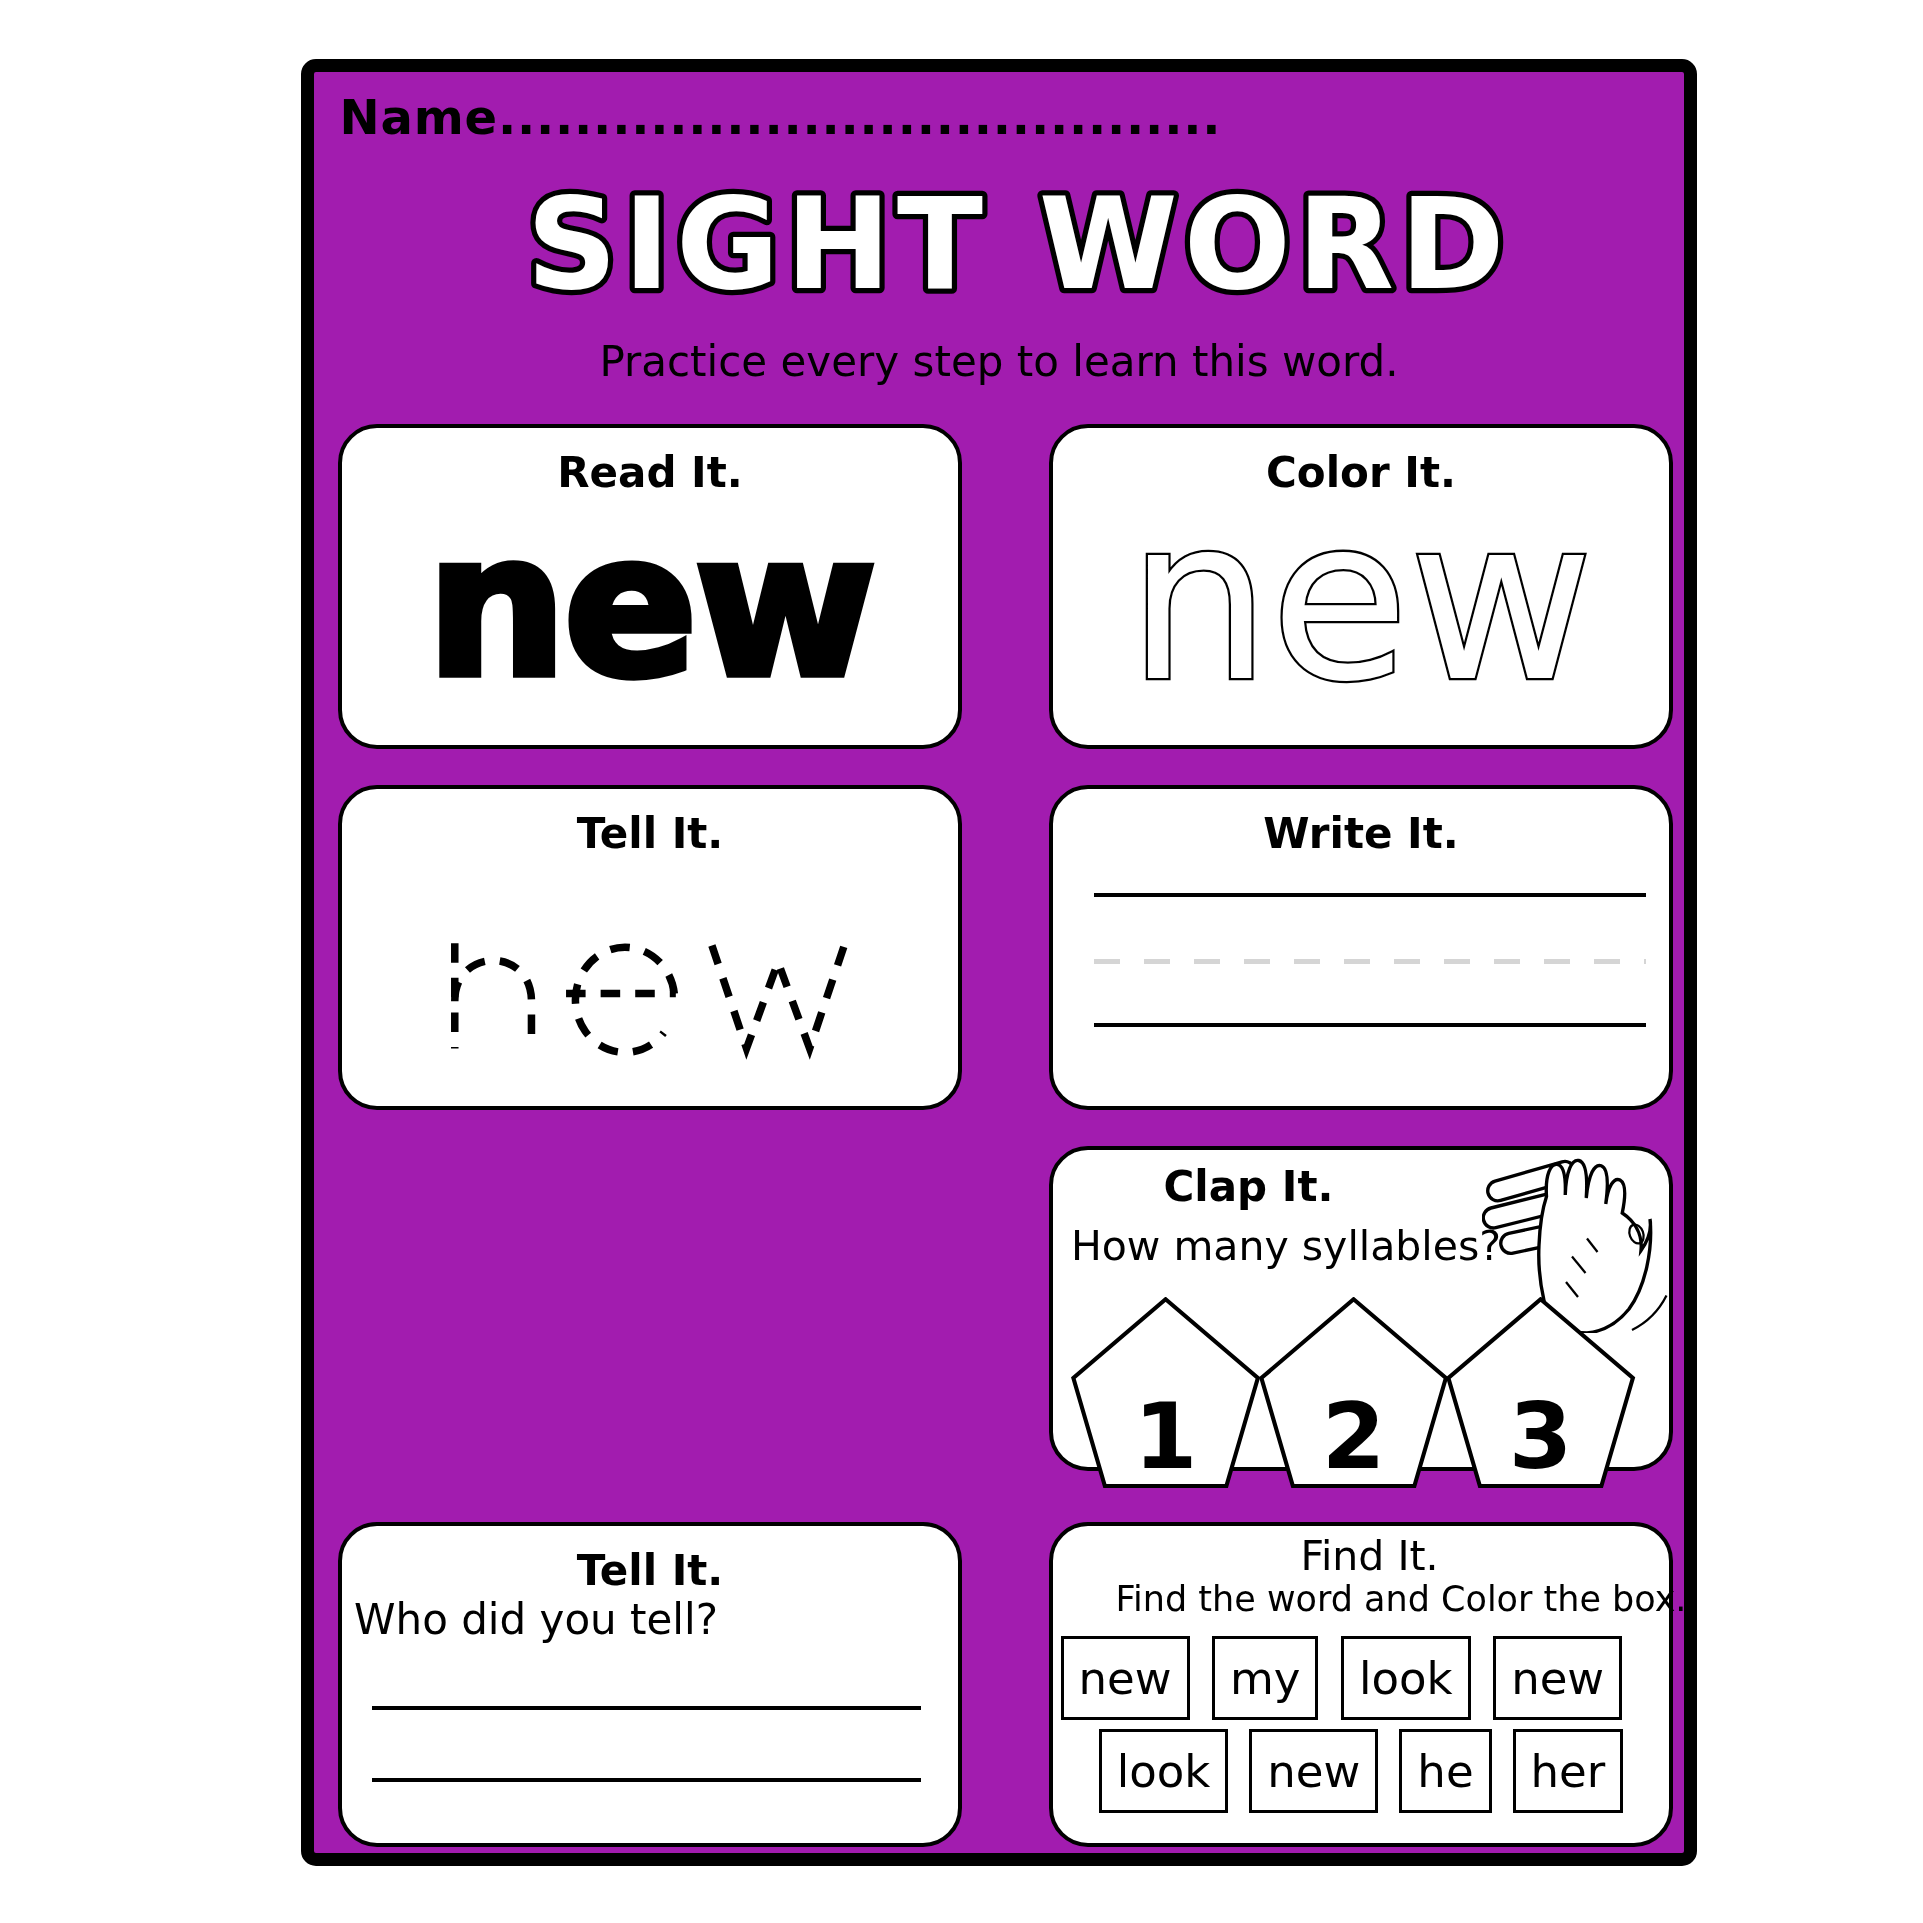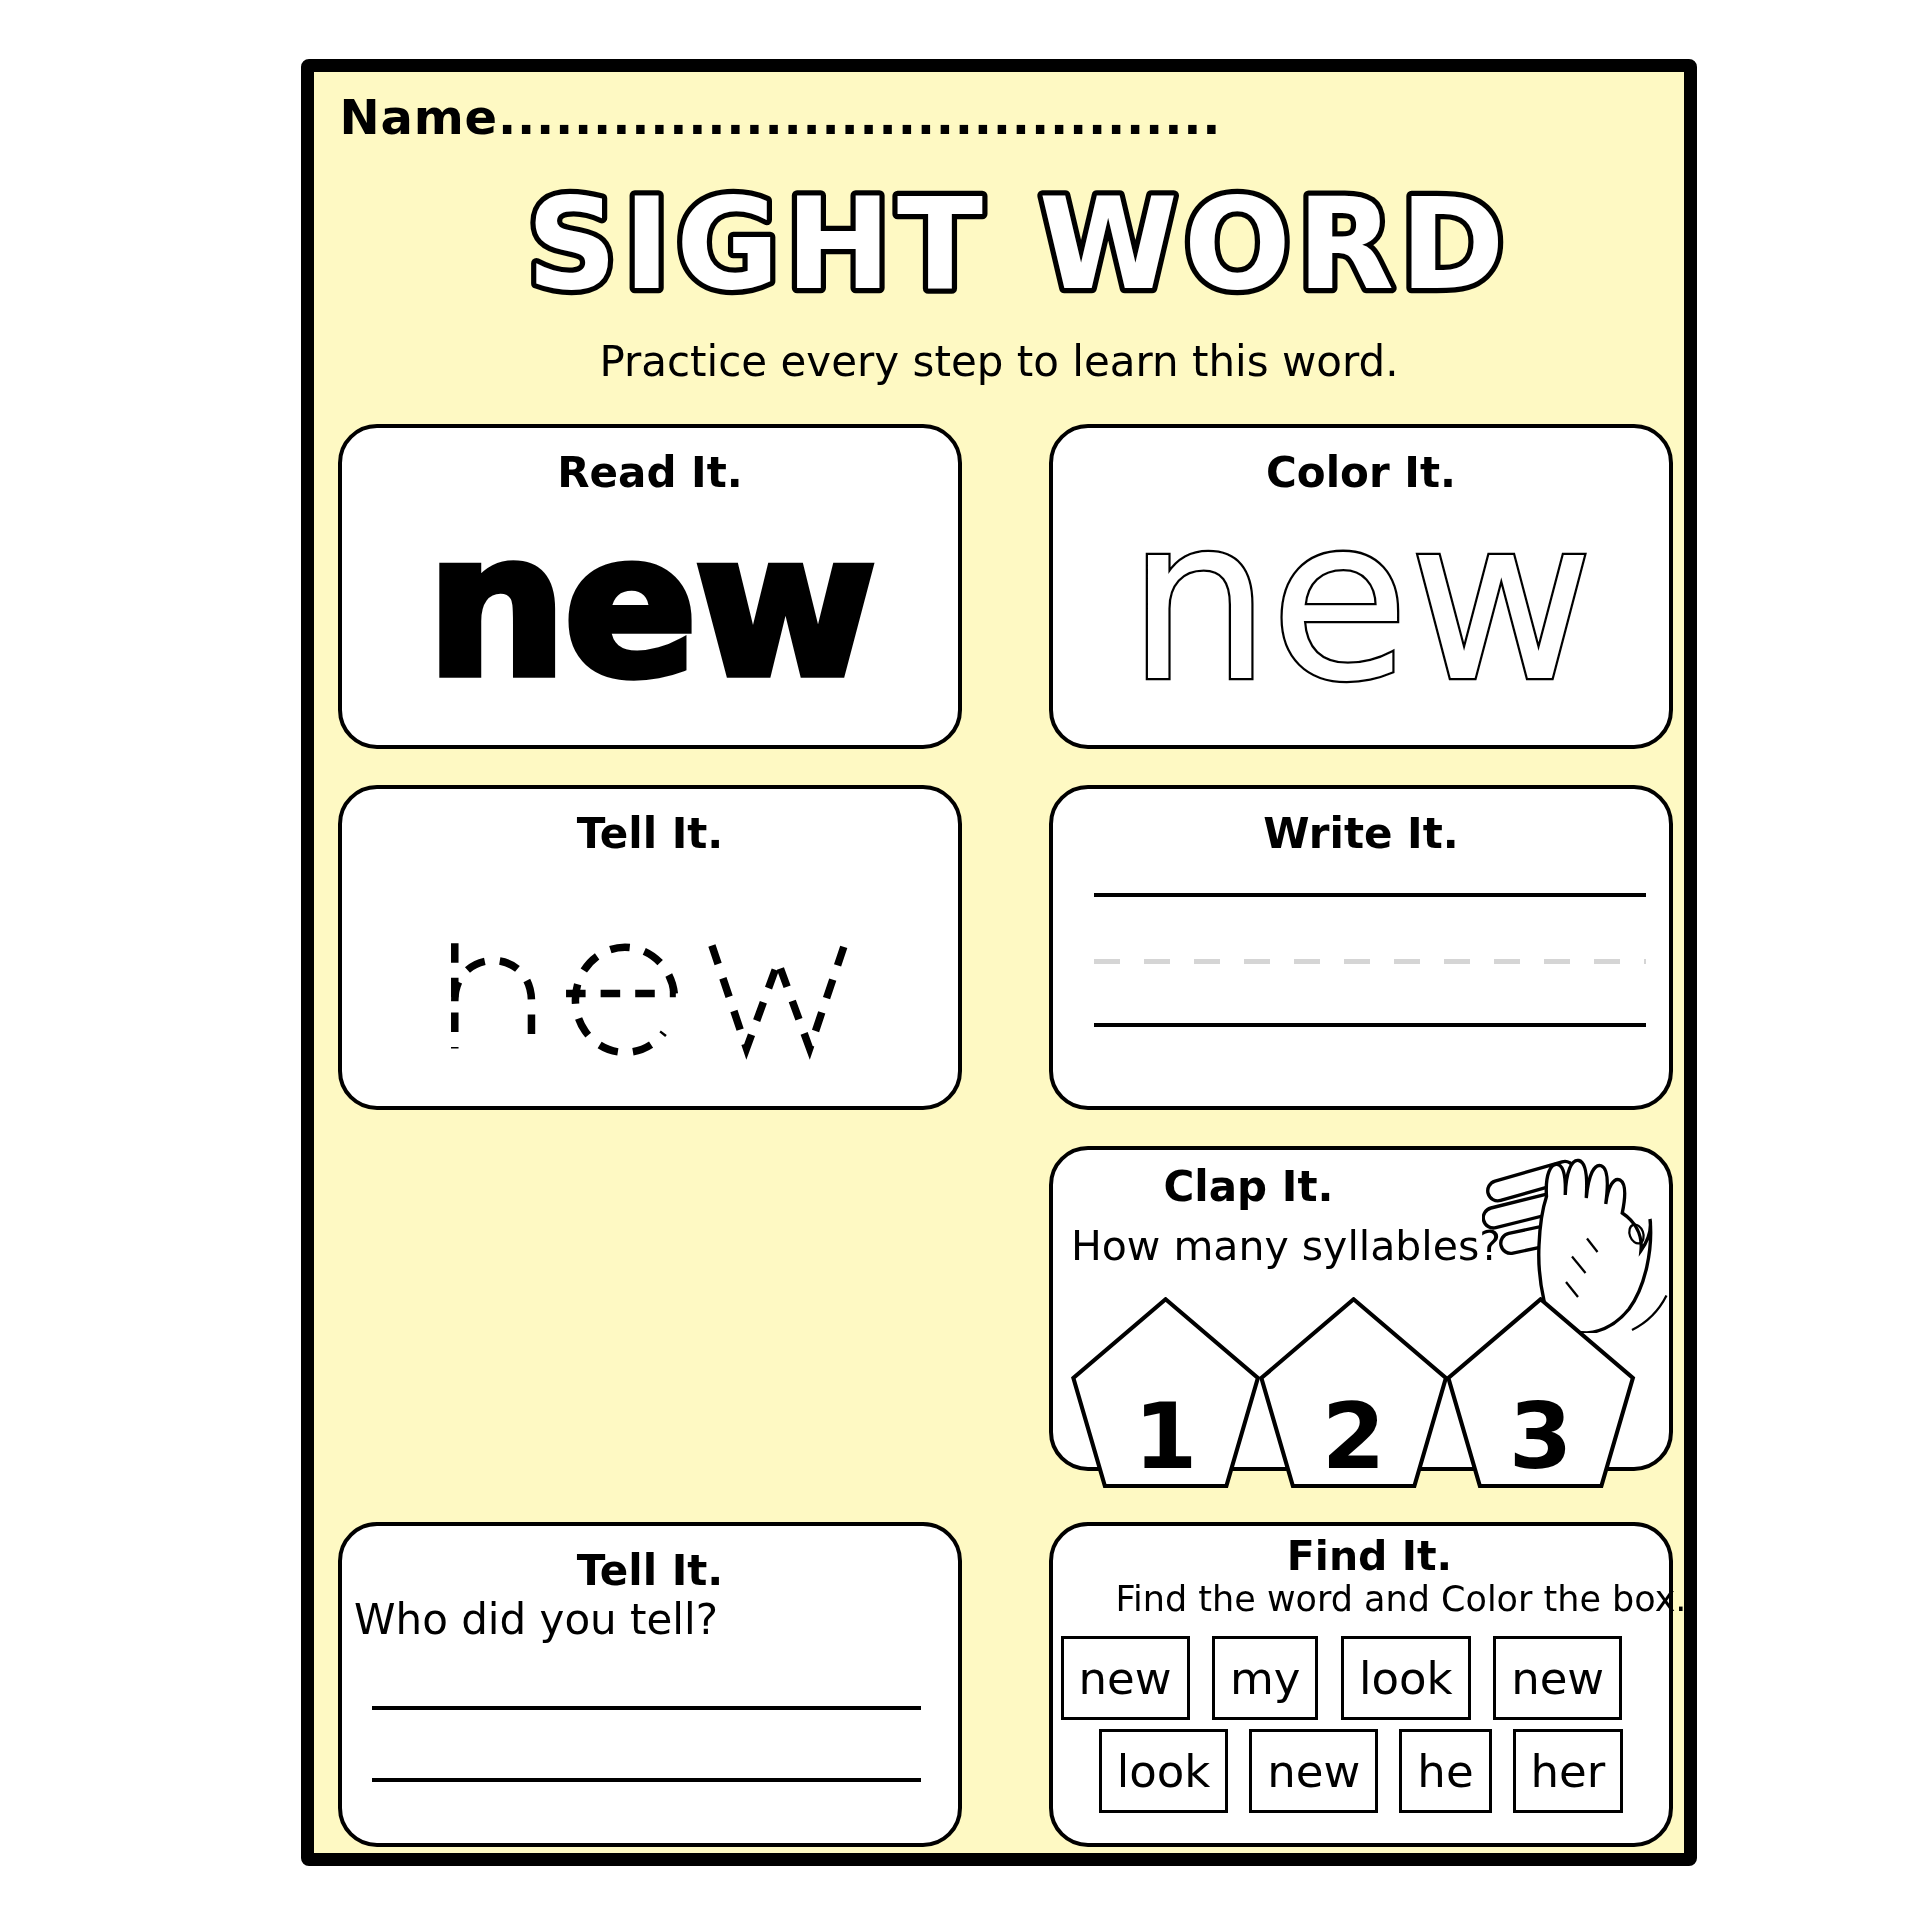--- a/index.html
+++ b/index.html
@@ -1,20 +1,20 @@
 <!DOCTYPE html>
 <html style="font-size:12px"><head>
 <meta charset="utf-8">
 <style>
   * { box-sizing: border-box; margin: 0; padding: 0; }
   html,body { width:1924px; height:1924px; background:#ffffff; font-family:"DejaVu Sans","Liberation Sans",sans-serif; color:#000; }
   .canvas { position:relative; width:1924px; height:1924px; background:#fff; overflow:hidden; }
 
   .page { position:absolute; left:301px; top:59px; width:1396px; height:1807px;
-          border:13.5px solid #000; border-radius:8px; background:#fef9c3; }
+          border:13.5px solid #000; border-radius:15px; background:#a21caf; }
 
   .name-line { position:absolute; top:16.5px; left:25.6px; font-size:48px; font-weight:600; letter-spacing:0.8px; white-space:nowrap; }
 
   .title-wrap { position:absolute; top:88px; left:0; width:100%; height:180px;padding-left:20px; }
   .subtitle { position:absolute; top:265px; left:0; width:100%; text-align:center; font-size:42px; font-weight:500; }
 
   .panel { position:absolute; width:624px; height:325px; border:4.5px solid #000; border-radius:39px; background:#fff; }
   .c1 { left:24px; }  .c2 { left:735px; }
   .r1 { top:352px; }  .r2 { top:713px; }  .r3 { top:1074px; }  .r4 { top:1450px; }
 
@@ -35,21 +35,21 @@
 
   .clap-title { position:absolute; top:12px; left:0; width:391px; text-align:center; font-size:42px; font-weight:600; }
   .clap-q { position:absolute; top:72px; left:7.5px; width:451px; text-align:center; font-size:41px; font-weight:500; }
   .hands { position:absolute; top:-6px; right:-1.5px; }
   .penta-row { position:absolute; left:18px; top:147px; display:flex; }
   .penta-row svg + svg { margin-left:-2.3px; }
 
   .tell-q { position:absolute; top:69px; left:12px; width:100%; text-align:left; font-size:42px; font-weight:500; }
   .tline { position:absolute; left:30px; width:549px; height:3.8px; background:#000; }
 
-  .find-title { position:absolute; top:6px; left:0; width:100%; text-align:center; font-size:41px; font-weight:700;padding-left:17px; }
+  .find-title { position:absolute; top:6px; left:0; width:100%; text-align:center; font-size:41px; font-weight:400;padding-left:17px; }
   .find-instr { position:absolute; top:53px; left:0; width:100%; text-align:center; font-size:35px; font-weight:500;margin-left:40px; }
   .find-row { position:absolute; left:0; width:100%; display:flex; }
   .find-row1 { top:110px; justify-content:flex-start; gap:22.5px; padding-left:7.5px; }
   .find-row2 { top:203px; justify-content:center; gap:21px; }
   .fbox { border:3px solid #000; height:84px; padding:0 15px; display:flex; align-items:center; justify-content:center;
           font-size:45px; background:#fff; }
 
   svg text { font-family:"DejaVu Sans","Liberation Sans",sans-serif; }
 </style>
 </head>

